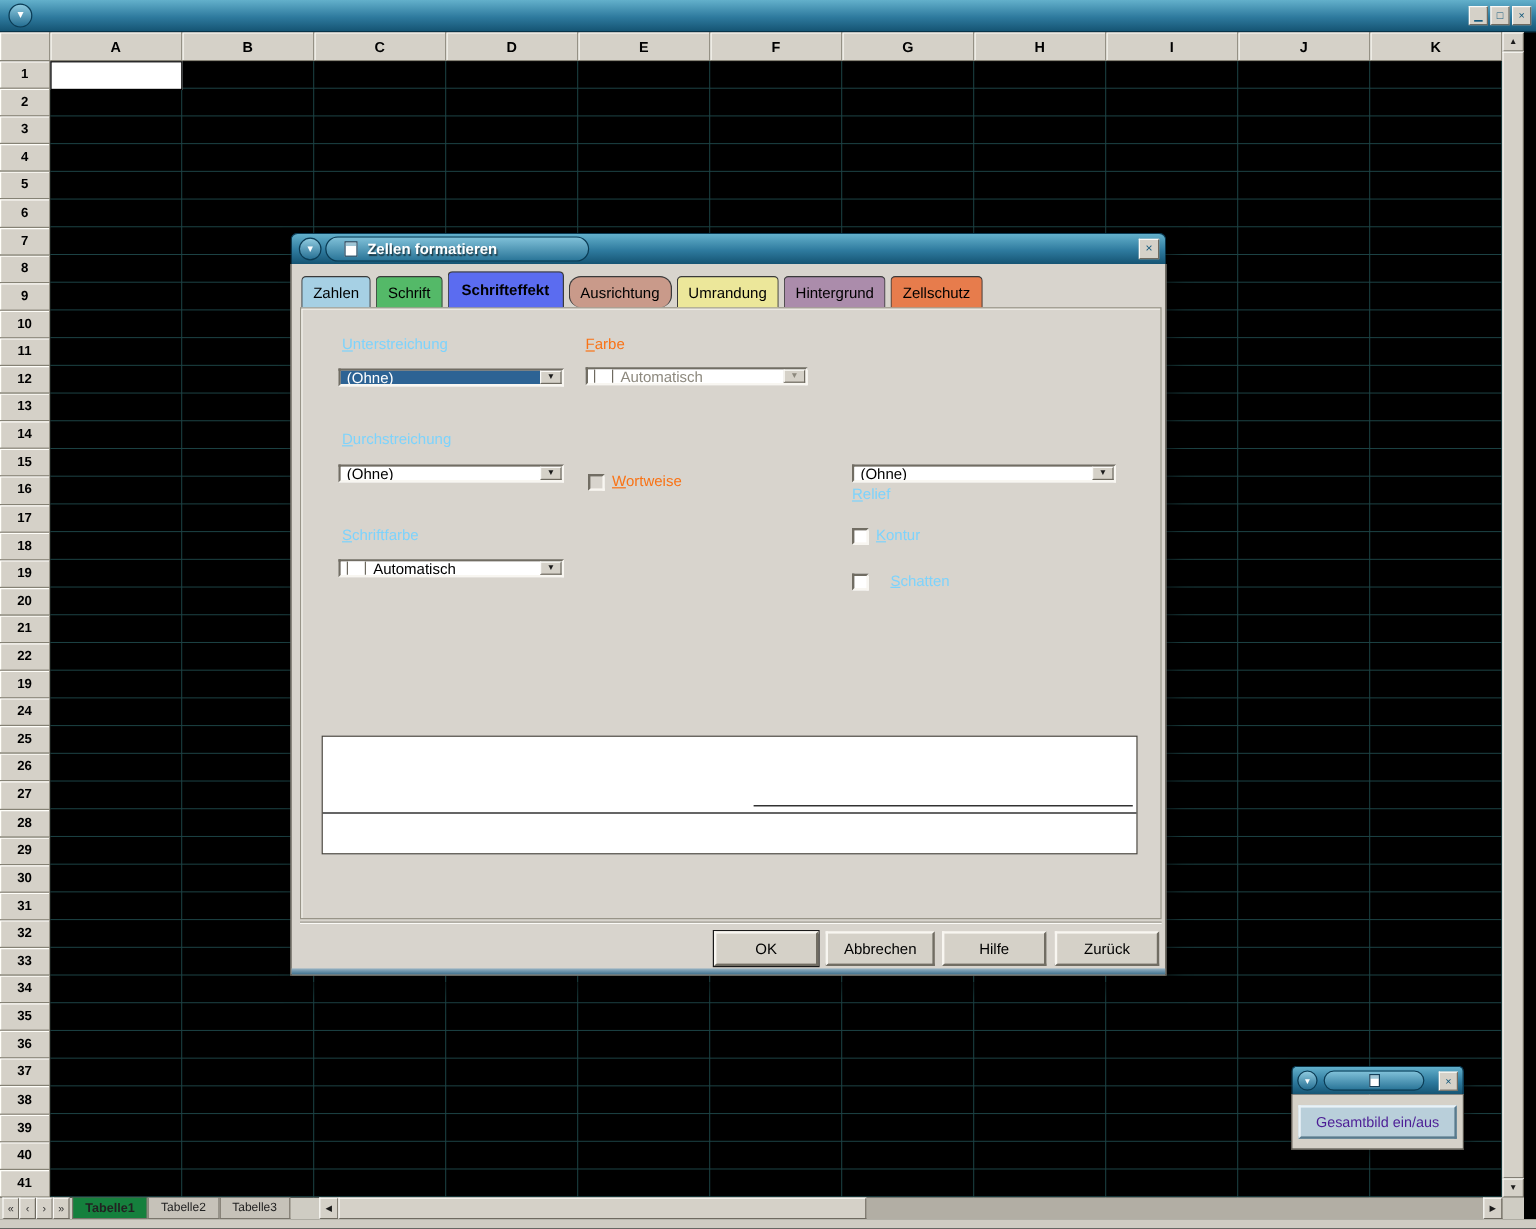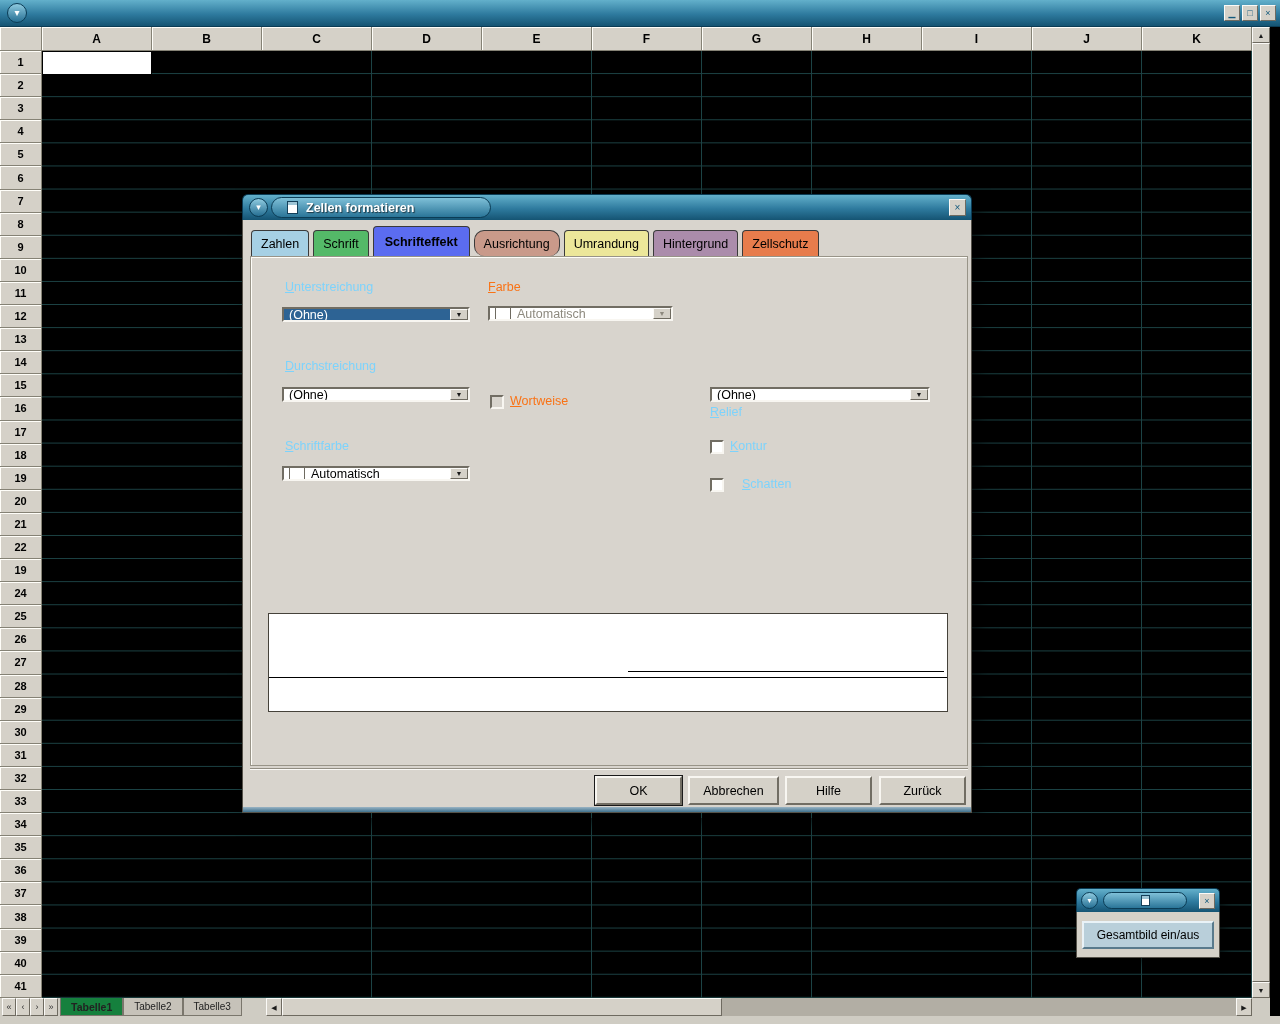--- a/index.html
+++ b/index.html
@@ -146,21 +146,21 @@
     background:linear-gradient(to bottom,#7fc0d8,#2a7598); border:1px solid #0b3c55;
     display:flex; align-items:center; justify-content:center; }
   .fw-pill .doc-icon { width:9px; height:11px; }
   .fw-close { position:absolute; right:4px; top:4px; width:16px; height:16px; background:#d5d1c8;
     border:1px solid; border-color:#fbfaf7 #6e6a60 #6e6a60 #fbfaf7; color:#135a7d;
     display:flex; align-items:center; justify-content:center; font-size:9px; line-height:1; }
   .fw-body { position:absolute; left:0; top:24px; width:100%; height:46px; background:#d5d1c8;
     border:1px solid #55524a; border-top:none; display:flex; align-items:center; justify-content:center; }
   .fs-btn { width:132px; height:28px; background:#b9cfda;
     border:2px solid; border-color:#e9f2f7 #597a8c #597a8c #e9f2f7;
-    font-size:12px; color:#000000; display:flex; align-items:center; justify-content:center; }
+    font-size:12px; color:#4c1d95; display:flex; align-items:center; justify-content:center; }
 </style>
 </head>
 <body>
 
 <div class="screen">
 
   <div class="titlebar">
     <div class="round-btn">
       <span>▾</span>
     </div>

